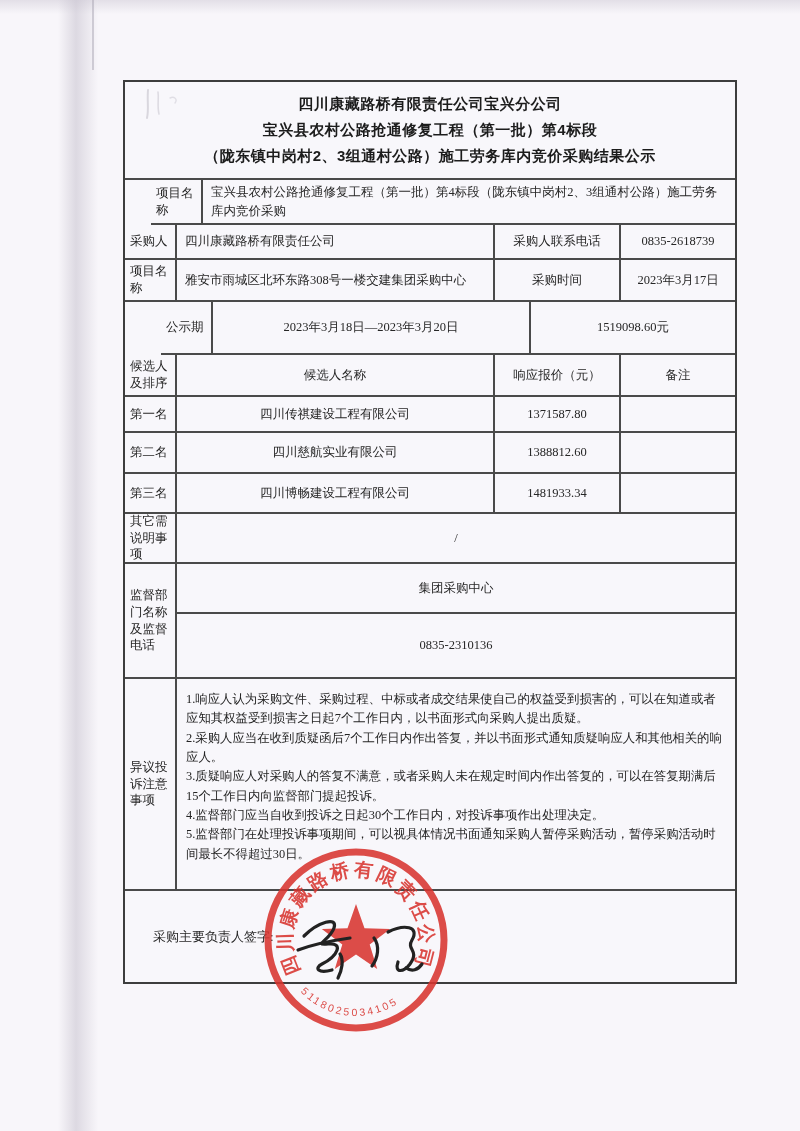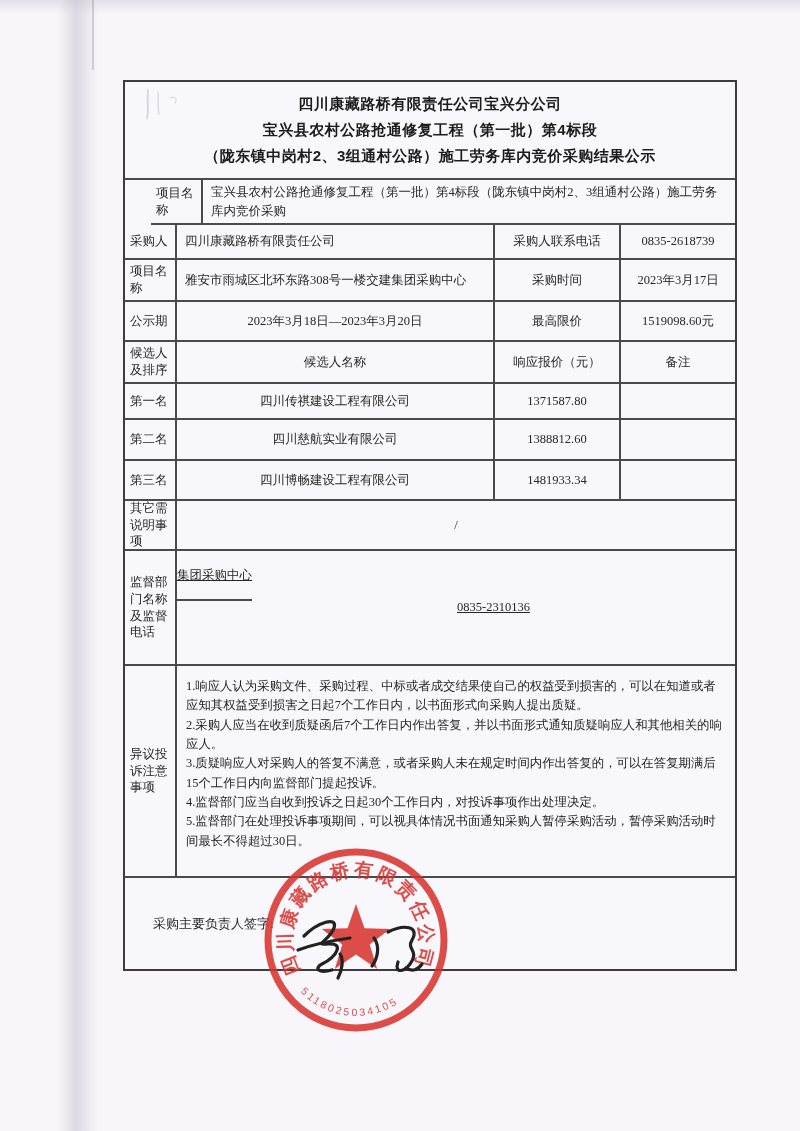--- a/index.html
+++ b/index.html
@@ -54,31 +54,31 @@
   }
   .title-line {
     font-family:"Liberation Sans", sans-serif;
     font-weight:bold; font-size:15px; line-height:1.72; color:#1c1c1c;
     letter-spacing:.5px;
   }
 
   .h-project   { height:45px;margin-left:26px; }
   .h-purchaser { height:35px; }
   .h-location  { height:42px; }
-  .h-publicity { height:40px; }
+  .h-publicity { height:53px;margin-left:36px; }
   .h-candhead  { height:42px; }
   .h-cand1     { height:36px; }
   .h-cand2     { height:41px; }
   .h-cand3     { height:40px; }
   .h-other     { height:50px; }
   .h-superv    { height:115px; }
   .h-objection { height:212px; }
   .h-sign      { height:91px; }
 
-  .superv-stack { flex:1; display:flex; flex-direction:row;text-decoration:underline; }
+  .superv-stack { flex:1; display:flex; flex-direction:column; }
   .superv-sub   { display:flex; align-items:center; justify-content:center; text-align:center; }
   .superv-sub1  { height:50px; border-bottom:2px solid #4a4a4a; }
   .superv-sub2  { flex:1; }
 
   .objection-text {
     flex:1; display:flex; flex-direction:column; justify-content:center;
     padding:6px 10px 20px 9px; font-size:12.4px; line-height:1.56; color:#242424;
   }
   .sign-row { position:relative; display:flex; align-items:center; }
   .sign-label { padding-left:28px; font-size:13px; }
@@ -124,21 +124,20 @@
     <div class="row h-location">
       <div class="cell col-label">项目名称</div>
       <div class="cell col-main pad-left">雅安市雨城区北环东路308号一楼交建集团采购中心</div>
       <div class="cell col-sub">采购时间</div>
       <div class="cell col-last">2023年3月17日</div>
     </div>
 
     <div class="row h-publicity">
       <div class="cell col-label">公示期</div>
       <div class="cell col-main centered">2023年3月18日—2023年3月20日</div>
-      <div class="cell col-sub">最高限价</div>
       <div class="cell col-last">1519098.60元</div>
     </div>
 
     <div class="row h-candhead">
       <div class="cell col-label">候选人及排序</div>
       <div class="cell col-main centered">候选人名称</div>
       <div class="cell col-sub">响应报价（元）</div>
       <div class="cell col-last">备注</div>
     </div>
 

